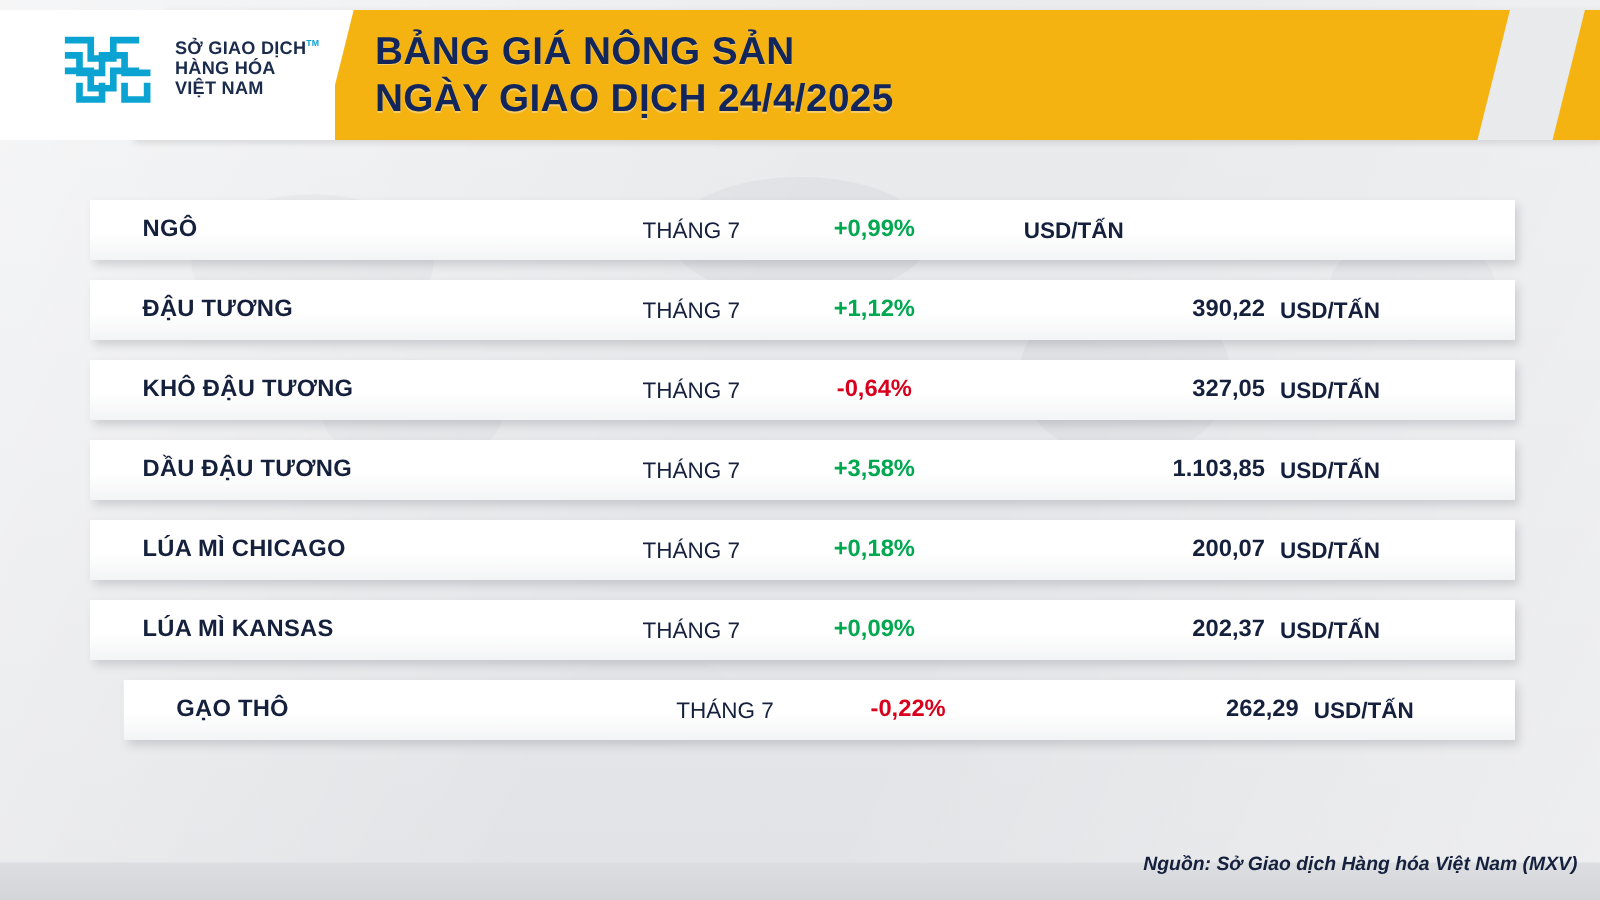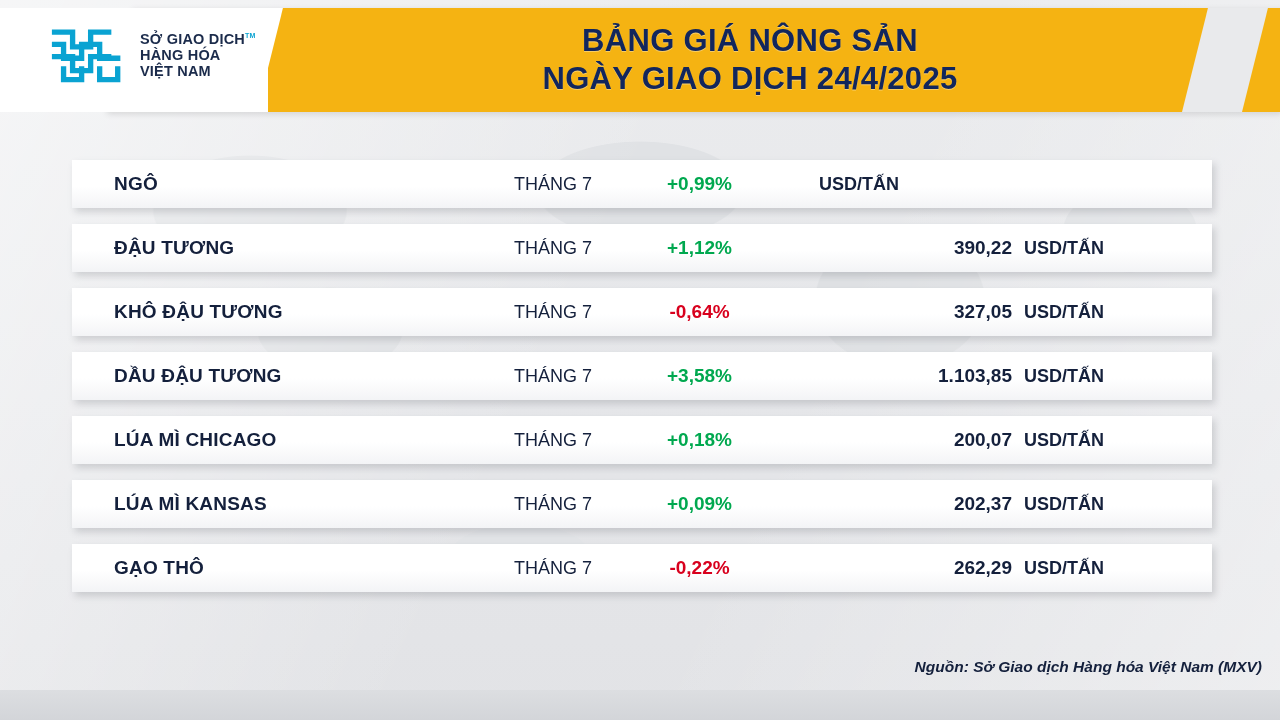--- a/index.html
+++ b/index.html
@@ -114,21 +114,20 @@
     font-size: 7px;
     color: #0aa3d2;
     vertical-align: super;
   }
 
   .header-title {
     position: absolute;
     top: 22px;
     left: 300px;
     width: 900px;
-    text-align: center;
     color: #12265c;
     font-weight: bold;
     font-size: 31px;
     line-height: 1.24;
     letter-spacing: 0.3px;
     z-index: 4;
     text-shadow: 0 1px 0 rgba(255,255,255,0.35);
   }
 
   
@@ -141,21 +140,21 @@
   }
   .row {
     position: relative;
     height: 48px;
     margin-bottom: 16px;
     background: linear-gradient(180deg, #ffffff 0%, #ffffff 55%, #f3f4f6 100%);
     box-shadow: 3px 4px 7px rgba(80,85,95,0.22);
     display: flex;
     align-items: center;
   }
-  .row:last-child { margin-bottom: 0; }
+  .row:last-child { margin-bottom: 0; margin-left: 27px; }
 
   .c-name {
     width: 330px;
     padding-left: 42px;
     box-sizing: border-box;
     font-weight: bold;
     font-size: 19px;
     color: #14203c;
     letter-spacing: 0.2px;
   }
@@ -194,21 +193,21 @@
     position: absolute;
     bottom: 0; left: 0;
     width: 1280px;
     height: 30px;
     background: linear-gradient(180deg, #dcdee1 0%, #d3d5d9 100%);
     z-index: 1;
   }
   .source {
     position: absolute;
     right: 18px;
-    bottom: 44px;
+    bottom: 19px;
     font-size: 15.5px;
     font-weight: bold;
     font-style: italic;
     color: #14203c;
     z-index: 3;
   }
 </style>
 </head>
 <body>
 

